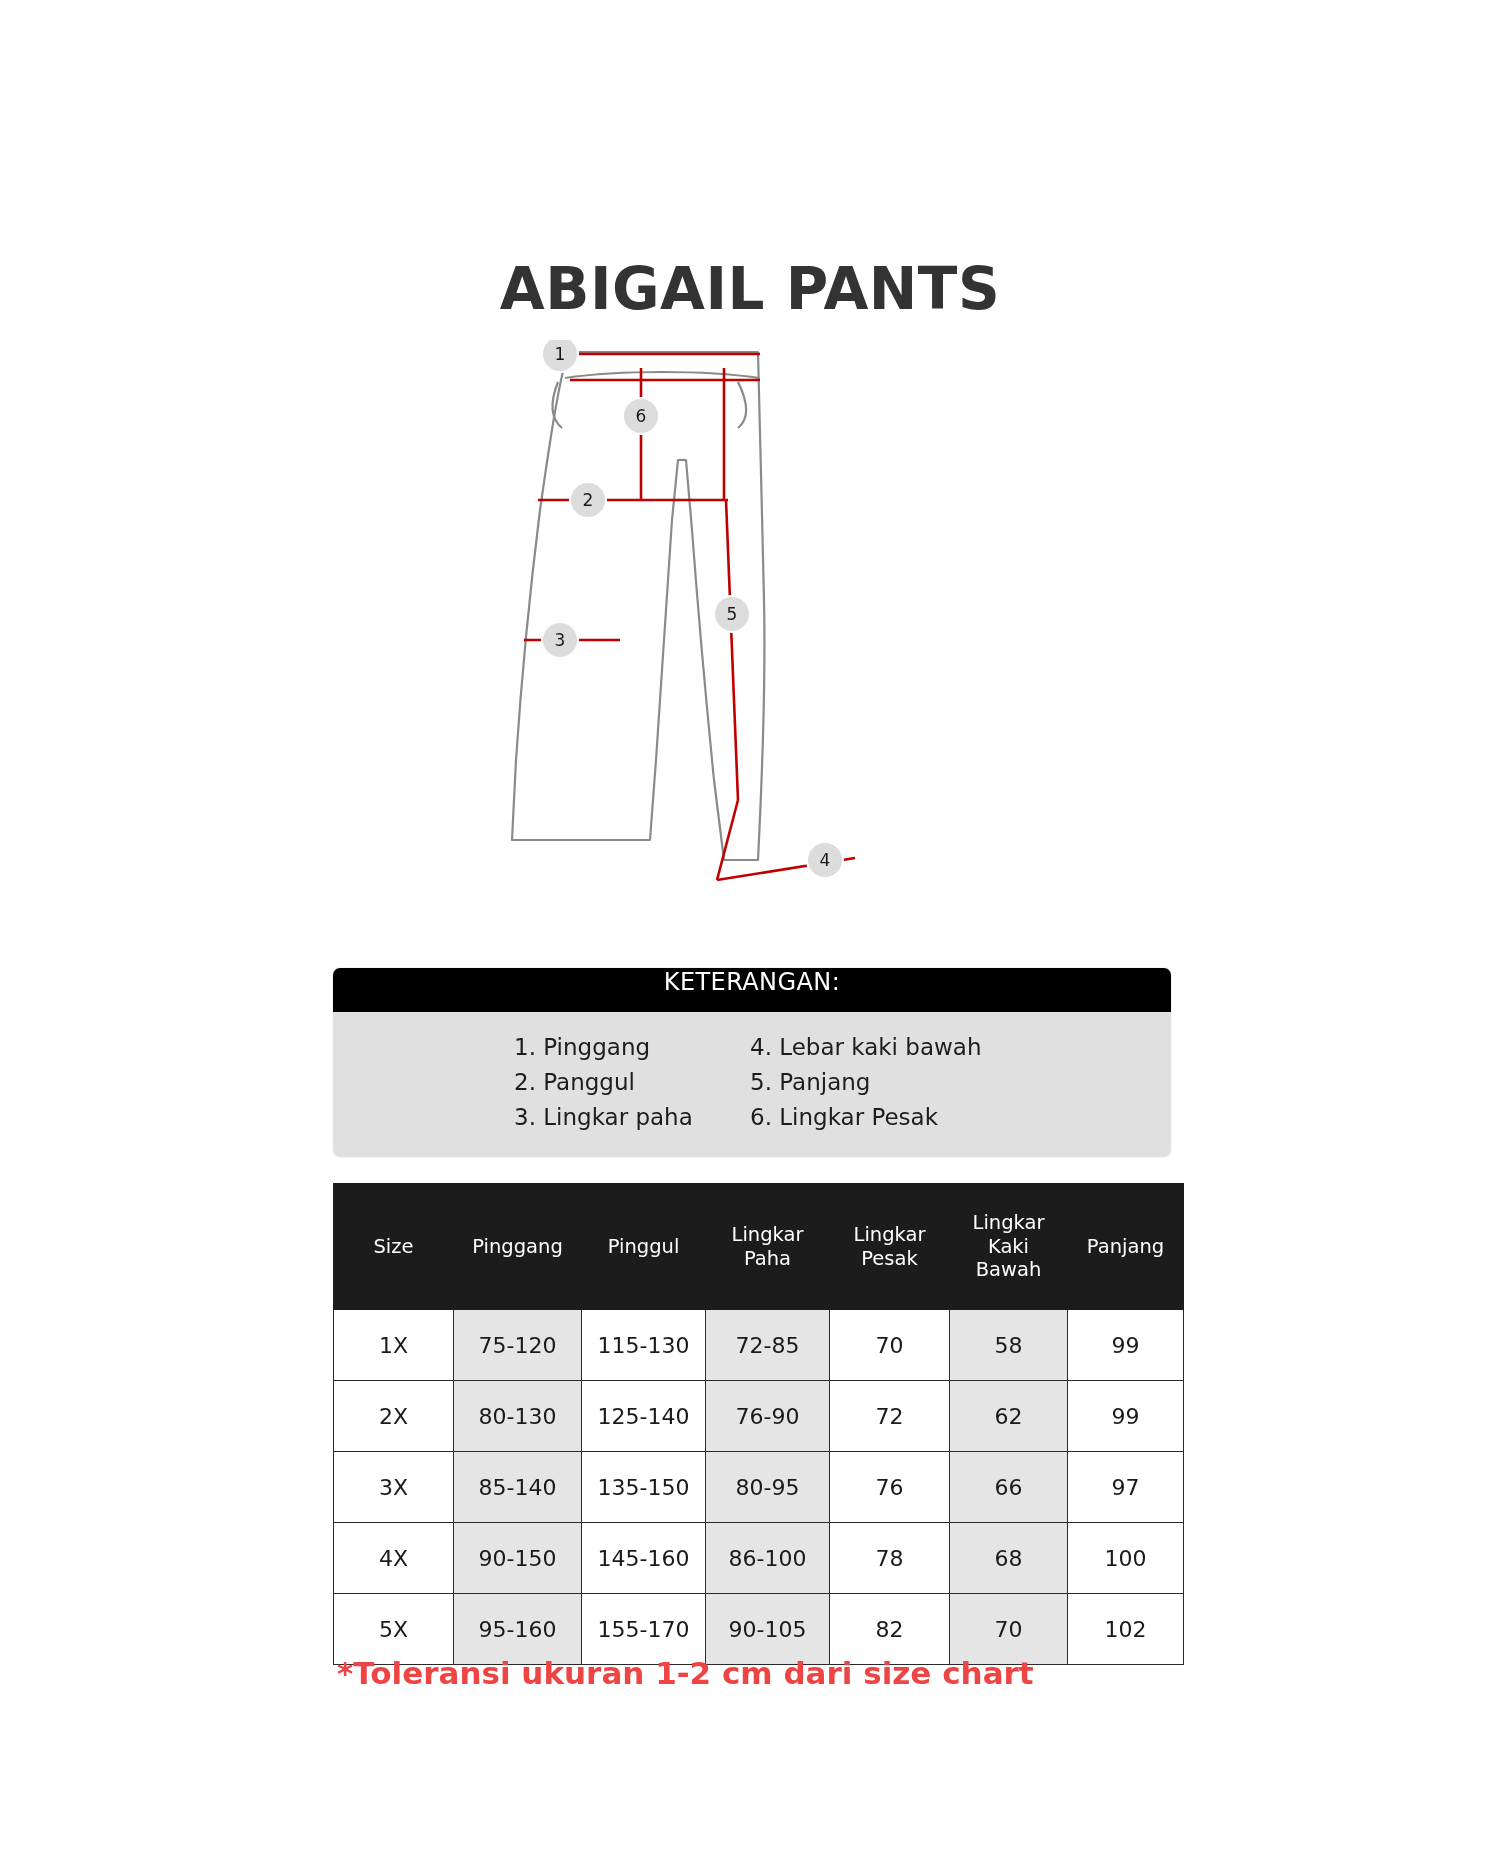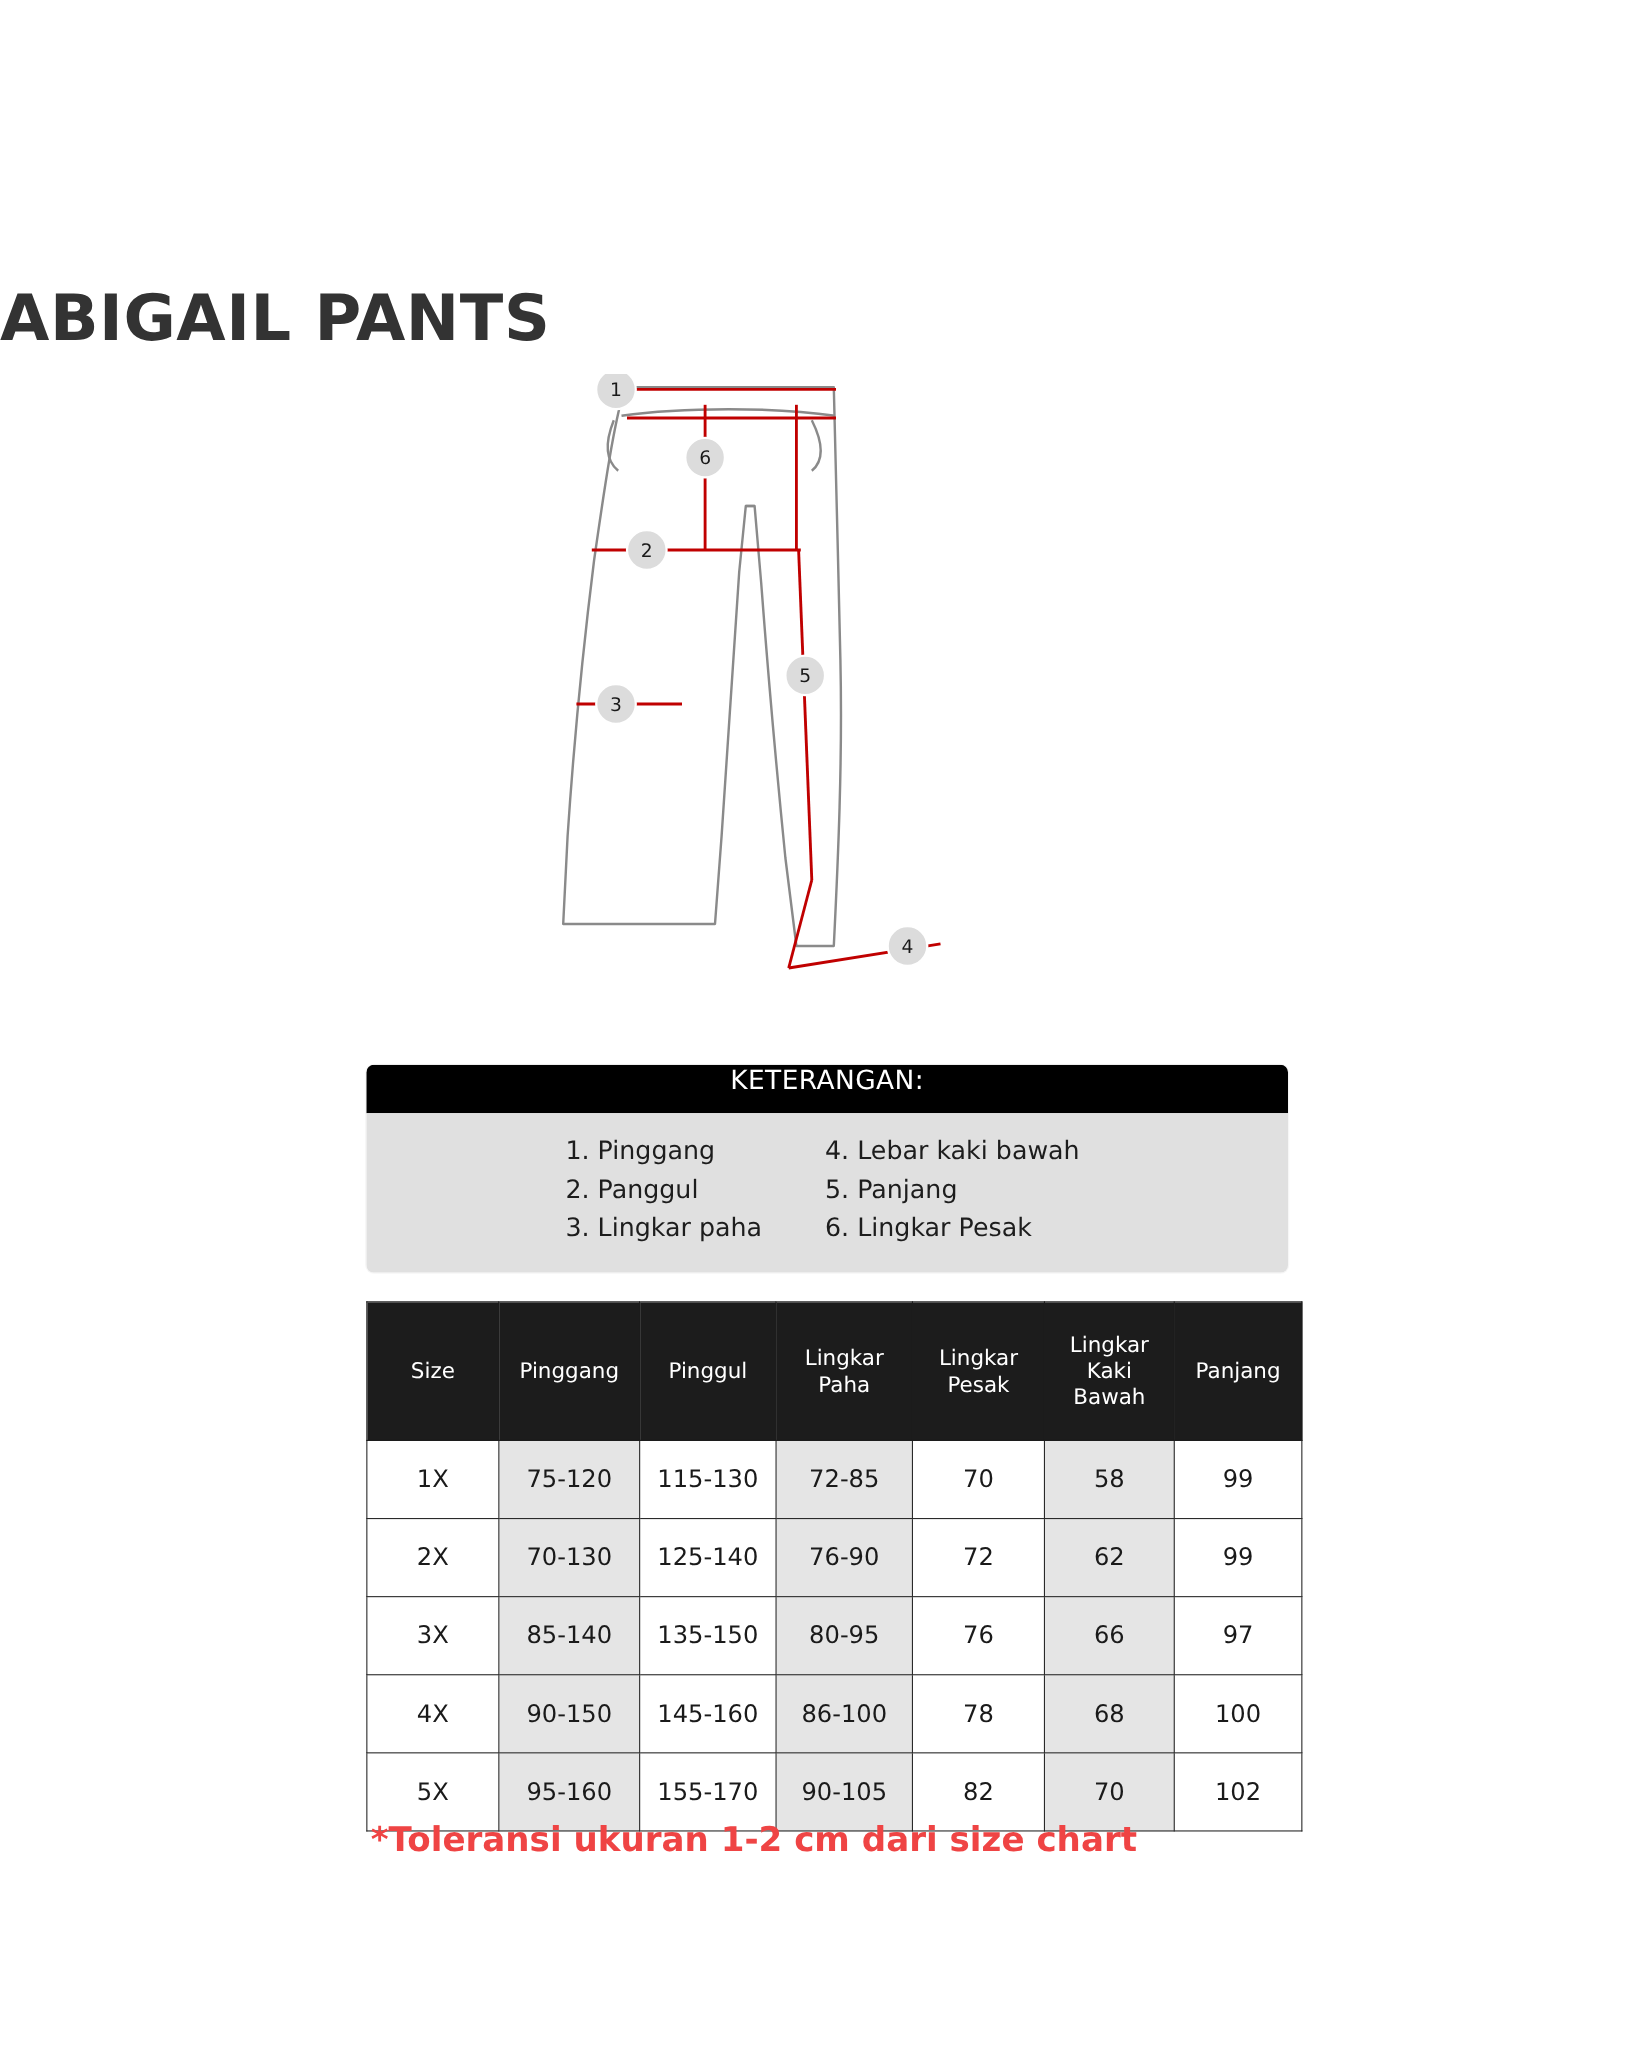--- a/index.html
+++ b/index.html
@@ -20,21 +20,21 @@
     height: 1875px;
     position: relative;
   }
 
   
   .title {
     position: absolute;
     top: 255px;
     left: 0;
     width: 1500px;
-    text-align: left;
+    text-align: center;
     font-family: "DejaVu Sans", sans-serif;
     font-weight: bold;
     font-size: 58px;
     letter-spacing: 0.5px;
     color: #333333;
   }
 
   
   .diagram {
     position: absolute;
@@ -263,21 +263,21 @@
           <td>1X</td>
           <td class="shaded">75-120</td>
           <td>115-130</td>
           <td class="shaded">72-85</td>
           <td>70</td>
           <td class="shaded">58</td>
           <td>99</td>
         </tr>
         <tr>
           <td>2X</td>
-          <td class="shaded">70-130</td>
+          <td class="shaded">80-130</td>
           <td>125-140</td>
           <td class="shaded">76-90</td>
           <td>72</td>
           <td class="shaded">62</td>
           <td>99</td>
         </tr>
         <tr>
           <td>3X</td>
           <td class="shaded">85-140</td>
           <td>135-150</td>

